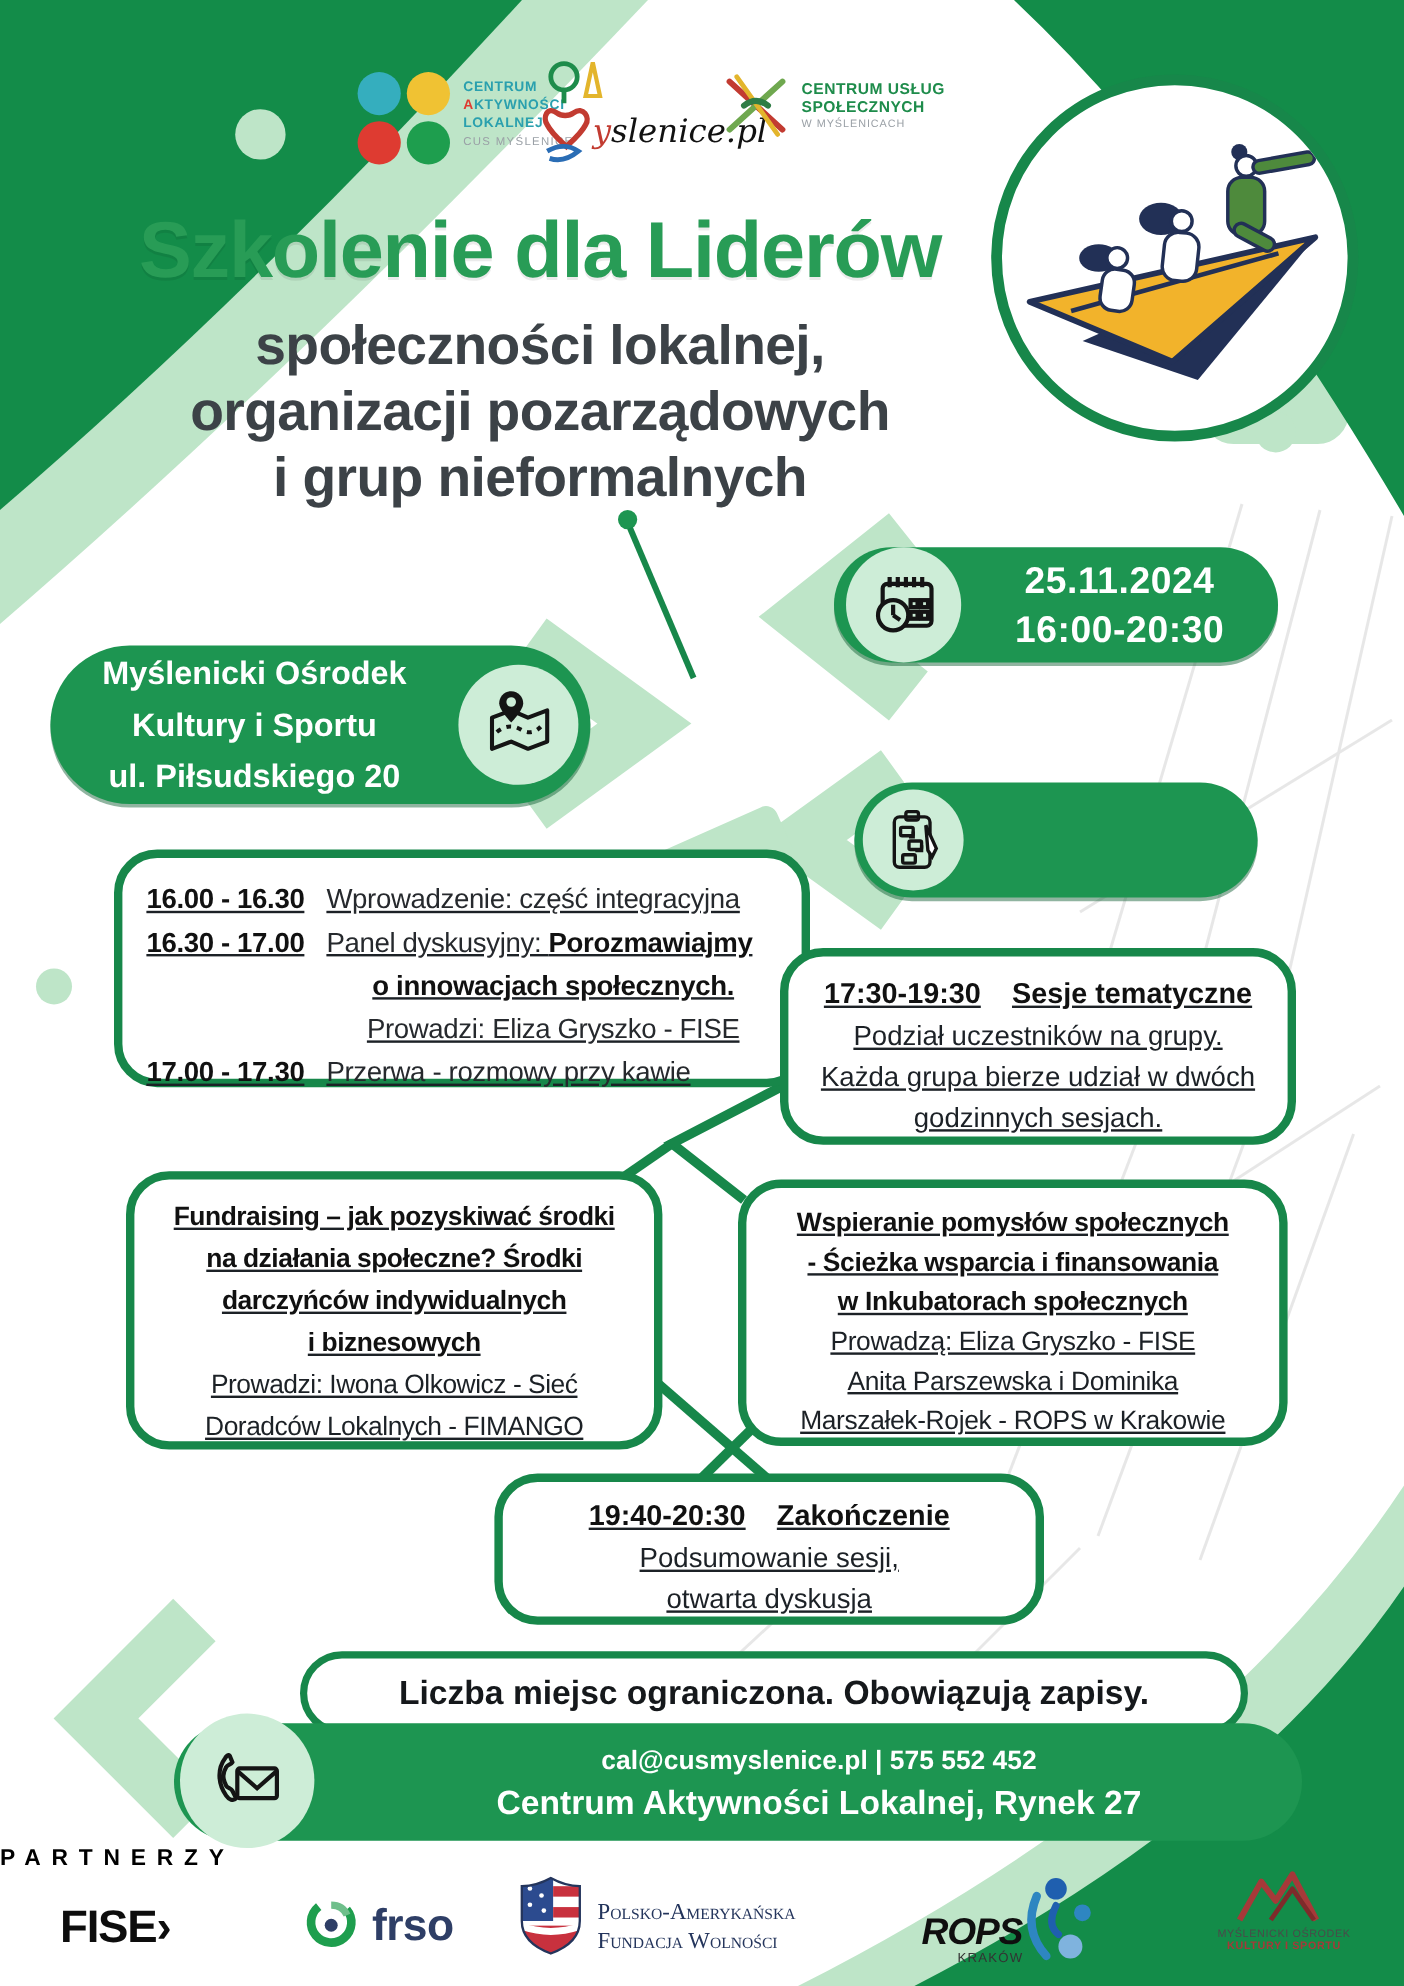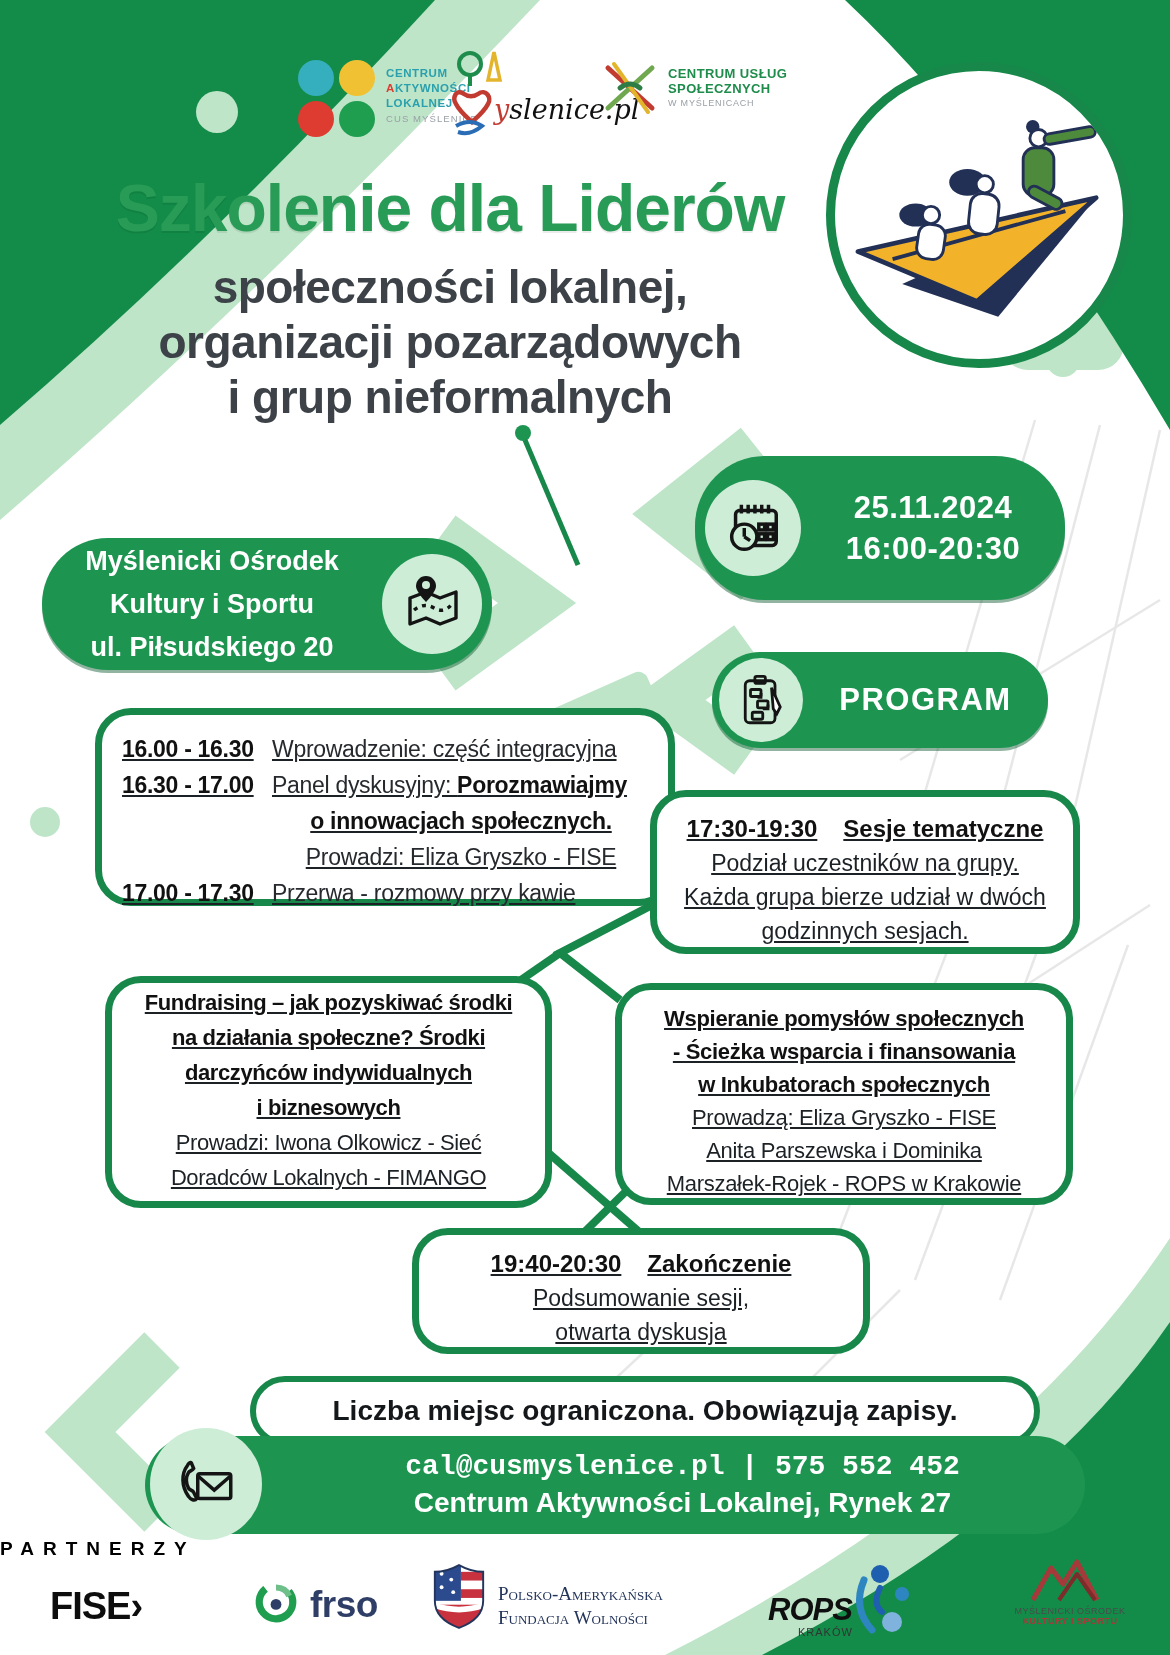--- a/index.html
+++ b/index.html
@@ -37,51 +37,51 @@
   
   .title-main{left:55px;top:170px;width:790px;text-align:center;font-size:66px;font-weight:bold;
               color:#289C56;letter-spacing:-1px;text-shadow:0 2px 0 rgba(0,0,0,.08);}
   .title-sub{left:55px;top:260px;width:790px;text-align:center;font-size:46px;font-weight:bold;
              color:#3C4247;line-height:55px;letter-spacing:-.5px;}
 
   
   .pill{position:absolute;background:#1D9551;border-radius:70px;display:flex;align-items:center;
         color:#fff;font-weight:bold;box-shadow:0 3px 0 rgba(9,88,45,.45);}
   .icon-circle{background:#CDEDD7;border-radius:50%;flex:none;display:flex;align-items:center;justify-content:center;}
-  .date-pill{left:695px;top:456px;width:370px;height:144px;padding-left:10px;box-sizing:border-box;}
+  .date-pill{left:695px;top:456px;width:370px;height:96px;padding-left:10px;box-sizing:border-box;}
   .date-pill .txt{flex:1;text-align:center;font-size:31px;line-height:41px;letter-spacing:.5px;}
   .loc-pill{left:42px;top:538px;width:450px;height:132px;padding-right:10px;box-sizing:border-box;}
   .loc-pill .txt{flex:1;text-align:center;font-size:27px;line-height:43px;}
   .prog-pill{left:712px;top:652px;width:336px;height:96px;padding-left:7px;box-sizing:border-box;}
   .prog-pill .txt{flex:1;text-align:center;font-size:31px;letter-spacing:1.5px;}
 
   
   .prog-box{position:absolute;background:#fff;border:7px solid #17874A;border-radius:36px;
             box-sizing:border-box;text-align:center;color:#1C2126;text-decoration:underline;}
   .box-schedule{left:95px;top:708px;width:580px;height:198px;padding:16px 18px 0 20px;text-align:left;}
   .srow{display:flex;font-size:23px;line-height:36px;letter-spacing:-.3px;}
   .stime{width:150px;flex:none;font-weight:bold;color:#111;}
   .sdesc{flex:1;color:#26292D;}
   .sdesc b{color:#111;}
   .sdesc.ctr{text-align:center;}
   .box-sessions{left:650px;top:790px;width:430px;height:164px;padding-top:15px;font-size:23px;line-height:34px;}
   .box-head{display:flex;justify-content:center;gap:26px;font-weight:bold;color:#111;font-size:24px;}
-  .box-fund{left:105px;top:976px;width:447px;height:232px;padding-top:2px;font-size:22px;line-height:35px;letter-spacing:-.4px;}
+  .box-fund{left:105px;top:976px;width:447px;height:232px;padding-top:13px;font-size:22px;line-height:35px;letter-spacing:-.4px;}
   .box-fund .bold, .box-sup .bold{font-weight:bold;color:#111;}
   .box-sup{left:615px;top:983px;width:458px;height:222px;padding-top:12px;font-size:22px;line-height:33px;letter-spacing:-.3px;}
   .box-close{left:412px;top:1228px;width:458px;height:126px;padding-top:12px;font-size:23px;line-height:34px;}
 
   
   .note-box{left:250px;top:1376px;width:790px;height:70px;border:6px solid #17874A;border-radius:36px;
             background:#fff;box-sizing:border-box;display:flex;align-items:center;justify-content:center;
             font-size:28px;font-weight:bold;color:#15181B;z-index:2;}
   .contact-pill{left:145px;top:1436px;width:940px;height:98px;background:#1D9551;border-radius:50px;
                 display:flex;flex-direction:column;justify-content:center;color:#fff;font-weight:bold;
                 padding-left:135px;box-sizing:border-box;text-align:center;z-index:2;}
-  .contact-pill .l1{font-size:28px;line-height:36px;font-family:Liberation Mono, monospace;}
+  .contact-pill .l1{font-size:22px;line-height:36px;}
   .contact-pill .l2{font-size:28px;line-height:36px;}
   .contact-icon{left:150px;top:1428px;width:112px;height:112px;background:#CDEDD7;border-radius:50%;
                 display:flex;align-items:center;justify-content:center;z-index:3;}
 
   
   .partners-label{left:0;top:1538px;width:1170px;text-align:left;font-size:19px;font-weight:bold;
                   letter-spacing:9px;color:#000000;z-index:2;}
   .partner{z-index:2;display:flex;align-items:flex-end;gap:10px;}
   .p-fise{left:50px;top:1585px;font-size:38px;font-weight:bold;letter-spacing:-1px;color:#0D0D0D;z-index:2;}
   .p-frso{left:252px;top:1578px;}
@@ -270,21 +270,20 @@
         <rect x="14" y="10" width="34" height="48" rx="5"></rect>
         <rect x="25" y="5" width="12" height="8" rx="2"></rect>
         <rect x="20" y="20" width="12" height="8" rx="1.5"></rect>
         <rect x="28" y="33" width="12" height="8" rx="1.5"></rect>
         <rect x="22" y="46" width="12" height="8" rx="1.5"></rect>
         <path d="M32 24 L32 29 L28 29"></path>
         <path d="M40 37 L40 42 L34 42"></path>
         <path d="M44,18 L54,40 L50,48 L46,42 Z" fill="#fff"></path>
       </svg>
     </div>
-    <div class="txt">PROGRAM</div>
   </div>
 
   <div class="prog-box box-schedule z2">
     <div class="srow">
       <span class="stime">16.00 - 16.30</span>
       <span class="sdesc">Wprowadzenie: część integracyjna</span>
     </div>
     <div class="srow">
       <span class="stime">16.30 - 17.00</span>
       <span class="sdesc"><span>Panel dyskusyjny: </span><b>Porozmawiajmy</b></span>

